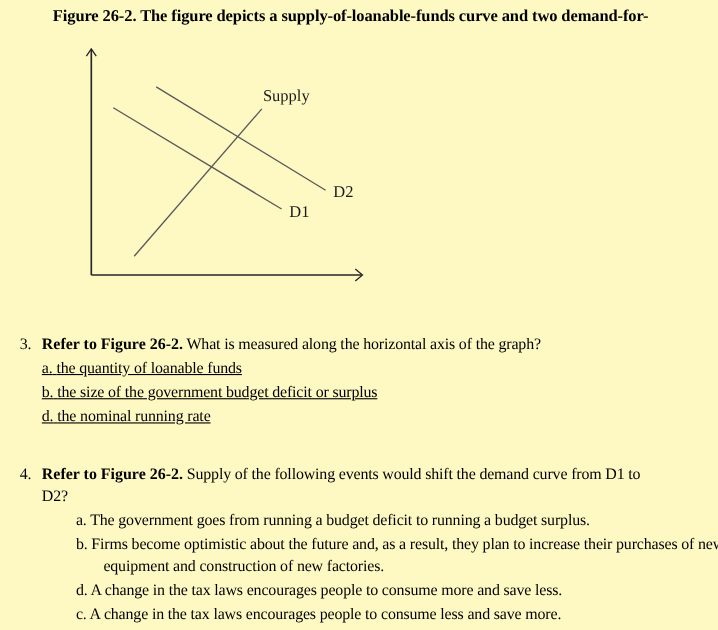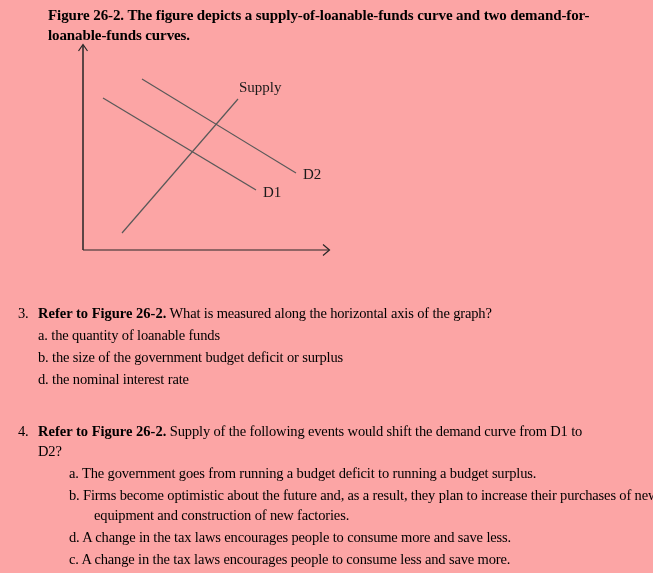--- a/index.html
+++ b/index.html
@@ -1,20 +1,20 @@
 <!DOCTYPE html>
 <html><head>
 <meta charset="utf-8">
 <style>
   html, body { margin: 0; padding: 0; background: #ffffff; }
   .page {
     position: relative;
     width: 653px;
     height: 573px;
-    background: #fca5a5;
+    background: #fef9c3;
     overflow: hidden;
     font-family: "Liberation Serif", serif;
     color: #000000;
   }
 
   
   .fig-title {
     position: absolute;
     left: 48px;
     top: 6px;
@@ -50,38 +50,37 @@
   .qbody { flex: 1; min-width: 0; }
   .q3 { left: 18px; top: 303px; width: 632px; }
   .q4 { left: 18px; top: 421px; width: 632px; }
 
   .q3 .qnum, .q3 .prompt, .q3 .option { line-height: 21px; }
   .q4 .qnum, .q4 .pline,  .q4 .option { line-height: 20px; }
 
   .q3 .prompt { white-space: nowrap; }
   .q4 .pline  { white-space: nowrap; }
 
-  .q3 .option { margin-top: 1px; white-space: nowrap; }
+  .q3 .option { margin-top: 1px; white-space: nowrap; text-decoration: underline; }
   .q4 .option {
     margin-top: 2px;
     width: 580px;
     padding-left: 25px;
     text-indent: -25px;
     margin-left: 31px;
   }
   .prompt b, .pline b { letter-spacing: 0; }
 </style>
 </head>
 <body>
 
 <div class="page">
 
   <div class="fig-title">
     <div class="tline">Figure 26-2. The figure depicts a supply-of-loanable-funds curve and two demand-for-</div>
-    <div class="tline">loanable-funds curves.</div>
   </div>
 
   <div class="figure-wrap">
     <svg width="290" height="218" viewBox="0 0 290 218">
 
       <line x1="23" y1="5" x2="23" y2="210" stroke-width="1.5" stroke="#262626"></line>
       <path d="M18.5,11 L23,4.5 L27.5,11" fill="none" stroke-width="1.2" stroke="#262626"></path>
 
       <line x1="23" y1="210" x2="269" y2="210" stroke-width="1.2" stroke="#262626"></line>
       <path d="M263,204.5 L269.5,210 L263,215.5" fill="none" stroke-width="1.2" stroke="#262626"></path>
@@ -97,21 +96,21 @@
       <text x="243" y="139">D2</text>
     </svg>
   </div>
 
   <div class="question q3">
     <div class="qnum">3.</div>
     <div class="qbody">
       <div class="prompt"><b>Refer to Figure 26-2.</b> <span>What is measured along the horizontal axis of the graph?</span></div>
       <div class="option"><span>a.</span> <span>the quantity of loanable funds</span></div>
       <div class="option"><span>b.</span> <span>the size of the government budget deficit or surplus</span></div>
-      <div class="option"><span>d.</span> <span>the nominal interest rate</span></div>
+      <div class="option"><span>d.</span> <span>the nominal running rate</span></div>
     </div>
   </div>
 
   <div class="question q4">
     <div class="qnum">4.</div>
     <div class="qbody">
       <div class="pline"><b>Refer to Figure 26-2.</b> <span>Supply of the following events would shift the demand curve from D1 to</span></div>
       <div class="pline">D2?</div>
       <div class="option"><span>a.</span> <span>The government goes from running a budget deficit to running a budget surplus.</span></div>
       <div class="option"><span>b.</span> <span>Firms become optimistic about the future and, as a result, they plan to increase their purchases of new equipment and construction of new factories.</span></div>

